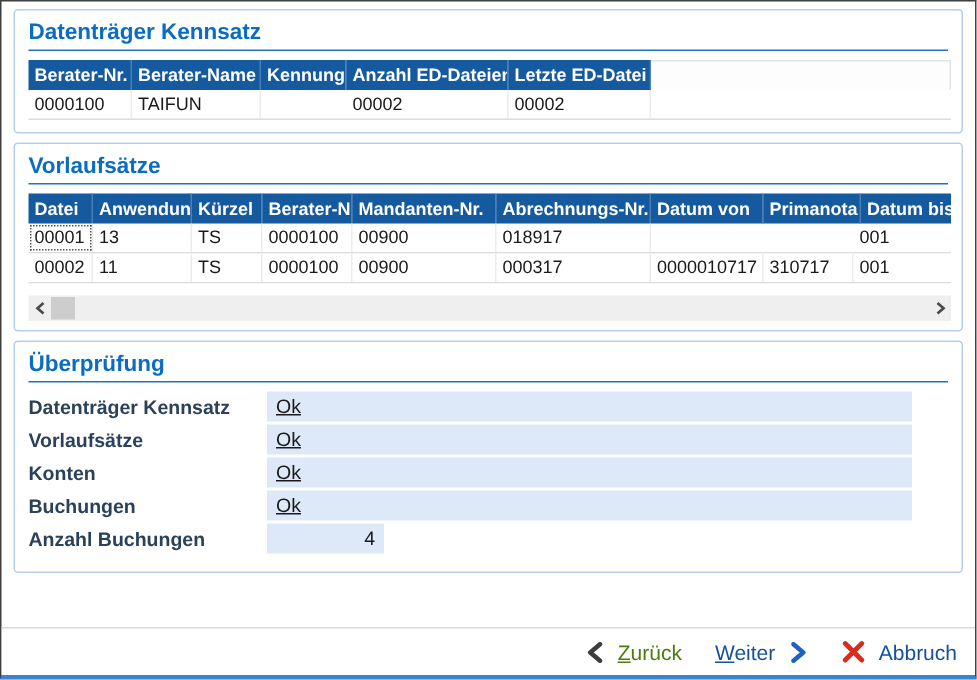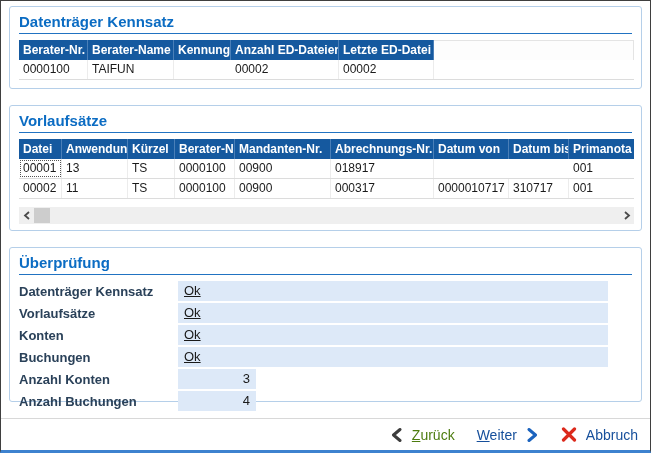--- a/index.html
+++ b/index.html
@@ -21,21 +21,21 @@
   .win-title{font-size:12px;color:#000;flex:1;white-space:nowrap;}
   .caption-buttons{display:flex;height:100%;}
   .cap-btn{width:45px;height:100%;display:flex;align-items:center;justify-content:center;cursor:default;}
   
   .content{flex:1;padding:5px 8px 0 8px;display:flex;flex-direction:column;}
   .panel{
     border:1px solid var(--panel-border,#b5cfe9);
     border-radius:3px;background:#fff;
     padding:5px 9px 8px 9px;
   }
-  .panel + .panel{margin-top:16px;}
+  .panel + .panel{margin-top:6px;}
   .section-title{
     margin:0;font-size:15px;font-weight:bold;
     color:var(--accent,#0b6cc3);line-height:20px;
   }
   .rule{border-bottom:1px solid #2173c2;margin:1px 0 6px 0;}
   
   .tbl{width:615px;font-size:12px;}
   .thead{display:flex;height:20px;line-height:20px;}
   .th{
     background:var(--header-bg,#15599f);color:#fff;font-weight:600;
@@ -114,22 +114,22 @@
       <div class="rule"></div>
       <div class="tbl">
         <div class="thead">
           <div class="th" style="width:43px">Datei</div>
           <div class="th" style="width:66px">Anwendung</div>
           <div class="th" style="width:47px">Kürzel</div>
           <div class="th" style="width:60px">Berater-Nr.</div>
           <div class="th" style="width:96px">Mandanten-Nr.</div>
           <div class="th" style="width:103px">Abrechnungs-Nr.</div>
           <div class="th" style="width:75px">Datum von</div>
+          <div class="th" style="width:65px">Primanota</div>
           <div class="th" style="width:60px">Datum bis</div>
-          <div class="th" style="width:65px">Primanota</div>
         </div>
         <div class="trow">
           <div class="td focused" style="width:43px">00001</div>
           <div class="td" style="width:66px">13</div>
           <div class="td" style="width:47px">TS</div>
           <div class="td" style="width:60px">0000100</div>
           <div class="td" style="width:96px">00900</div>
           <div class="td" style="width:103px">018917</div>
           <div class="td" style="width:75px"></div>
           <div class="td" style="width:60px"></div>
@@ -177,24 +177,20 @@
           <div class="check-label">Vorlaufsätze</div>
           <div class="check-value wide">Ok</div>
         </div>
         <div class="check-row">
           <div class="check-label">Konten</div>
           <div class="check-value wide">Ok</div>
         </div>
         <div class="check-row">
           <div class="check-label">Buchungen</div>
           <div class="check-value wide">Ok</div>
-        </div>
-        <div class="check-row">
-          <div class="check-label">Anzahl Konten</div>
-          <div class="check-value narrow">3</div>
         </div>
         <div class="check-row">
           <div class="check-label">Anzahl Buchungen</div>
           <div class="check-value narrow">4</div>
         </div>
       </div>
     </section>
   </div>
 
   <div class="footer">

